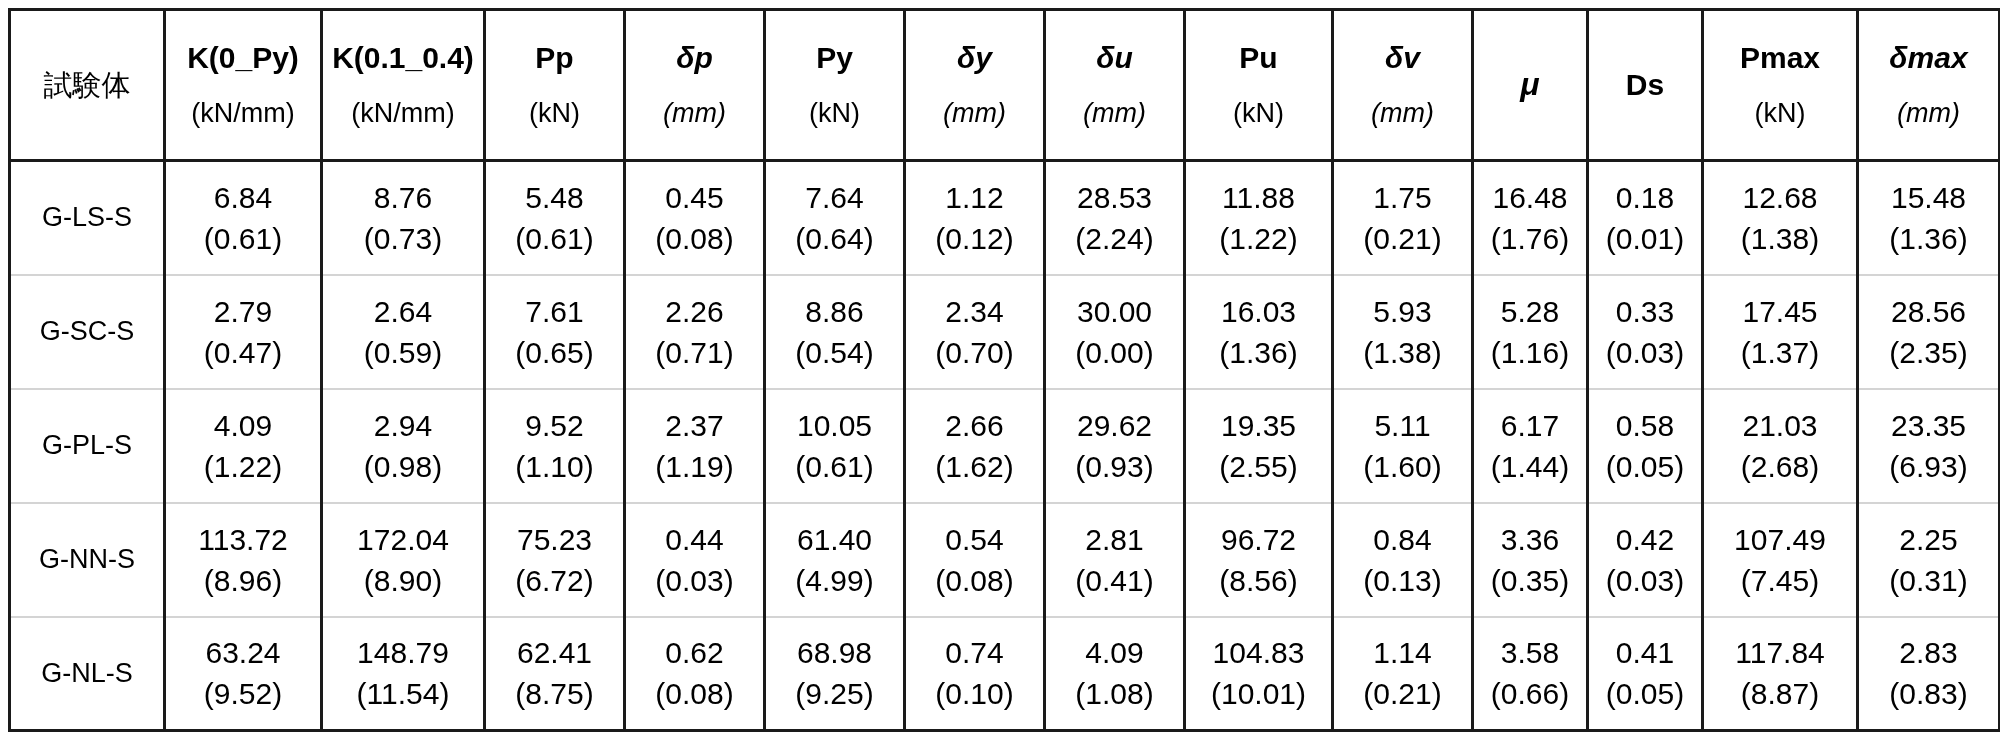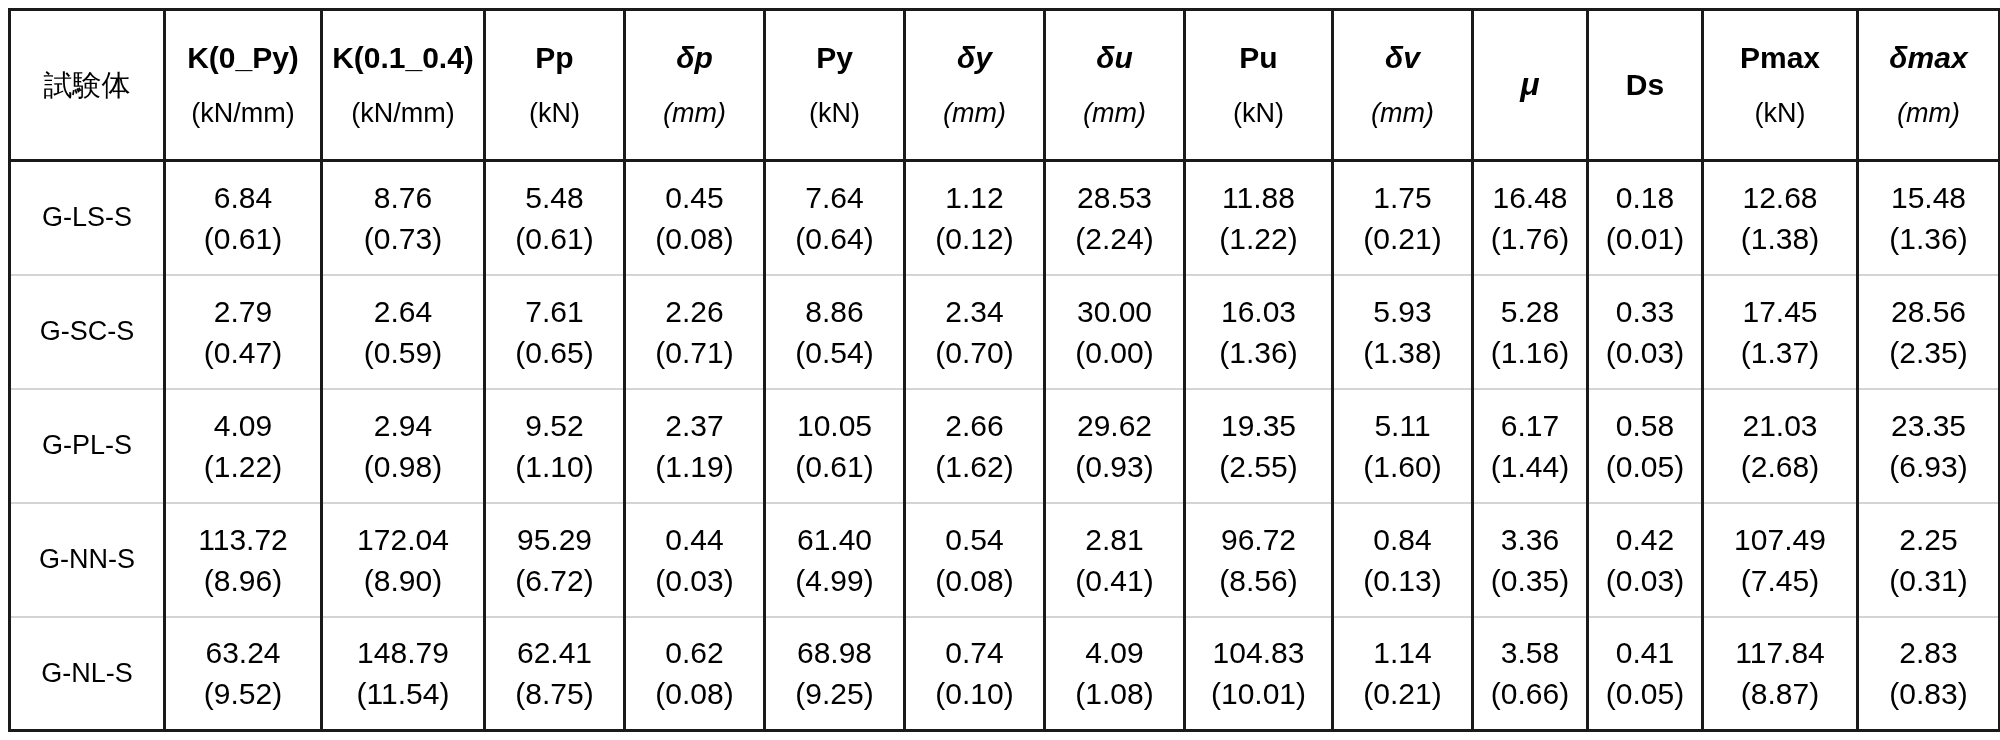--- a/index.html
+++ b/index.html
@@ -334,21 +334,21 @@
         <td class="spec-cell">G-NN-S</td>
         <td>
             <span class="mean">113.72</span>
             <span class="sd">(8.96)</span>
           </td>
         <td>
             <span class="mean">172.04</span>
             <span class="sd">(8.90)</span>
           </td>
         <td>
-            <span class="mean">95.29</span>
+            <span class="mean">75.23</span>
             <span class="sd">(6.72)</span>
           </td>
         <td>
             <span class="mean">0.44</span>
             <span class="sd">(0.03)</span>
           </td>
         <td>
             <span class="mean">61.40</span>
             <span class="sd">(4.99)</span>
           </td>

